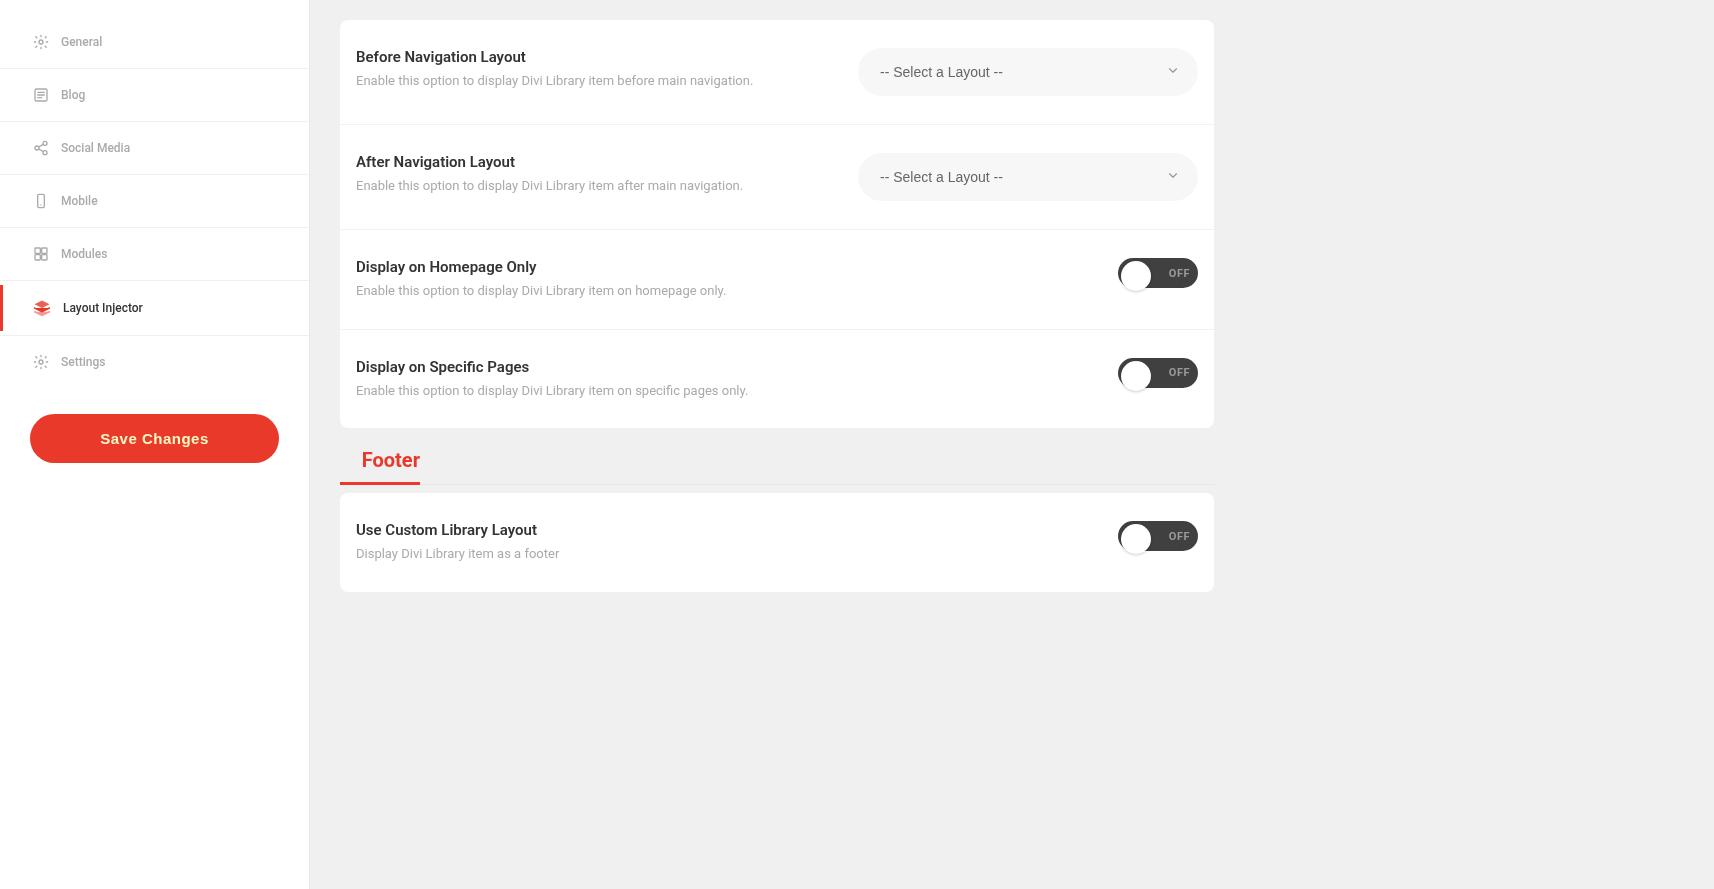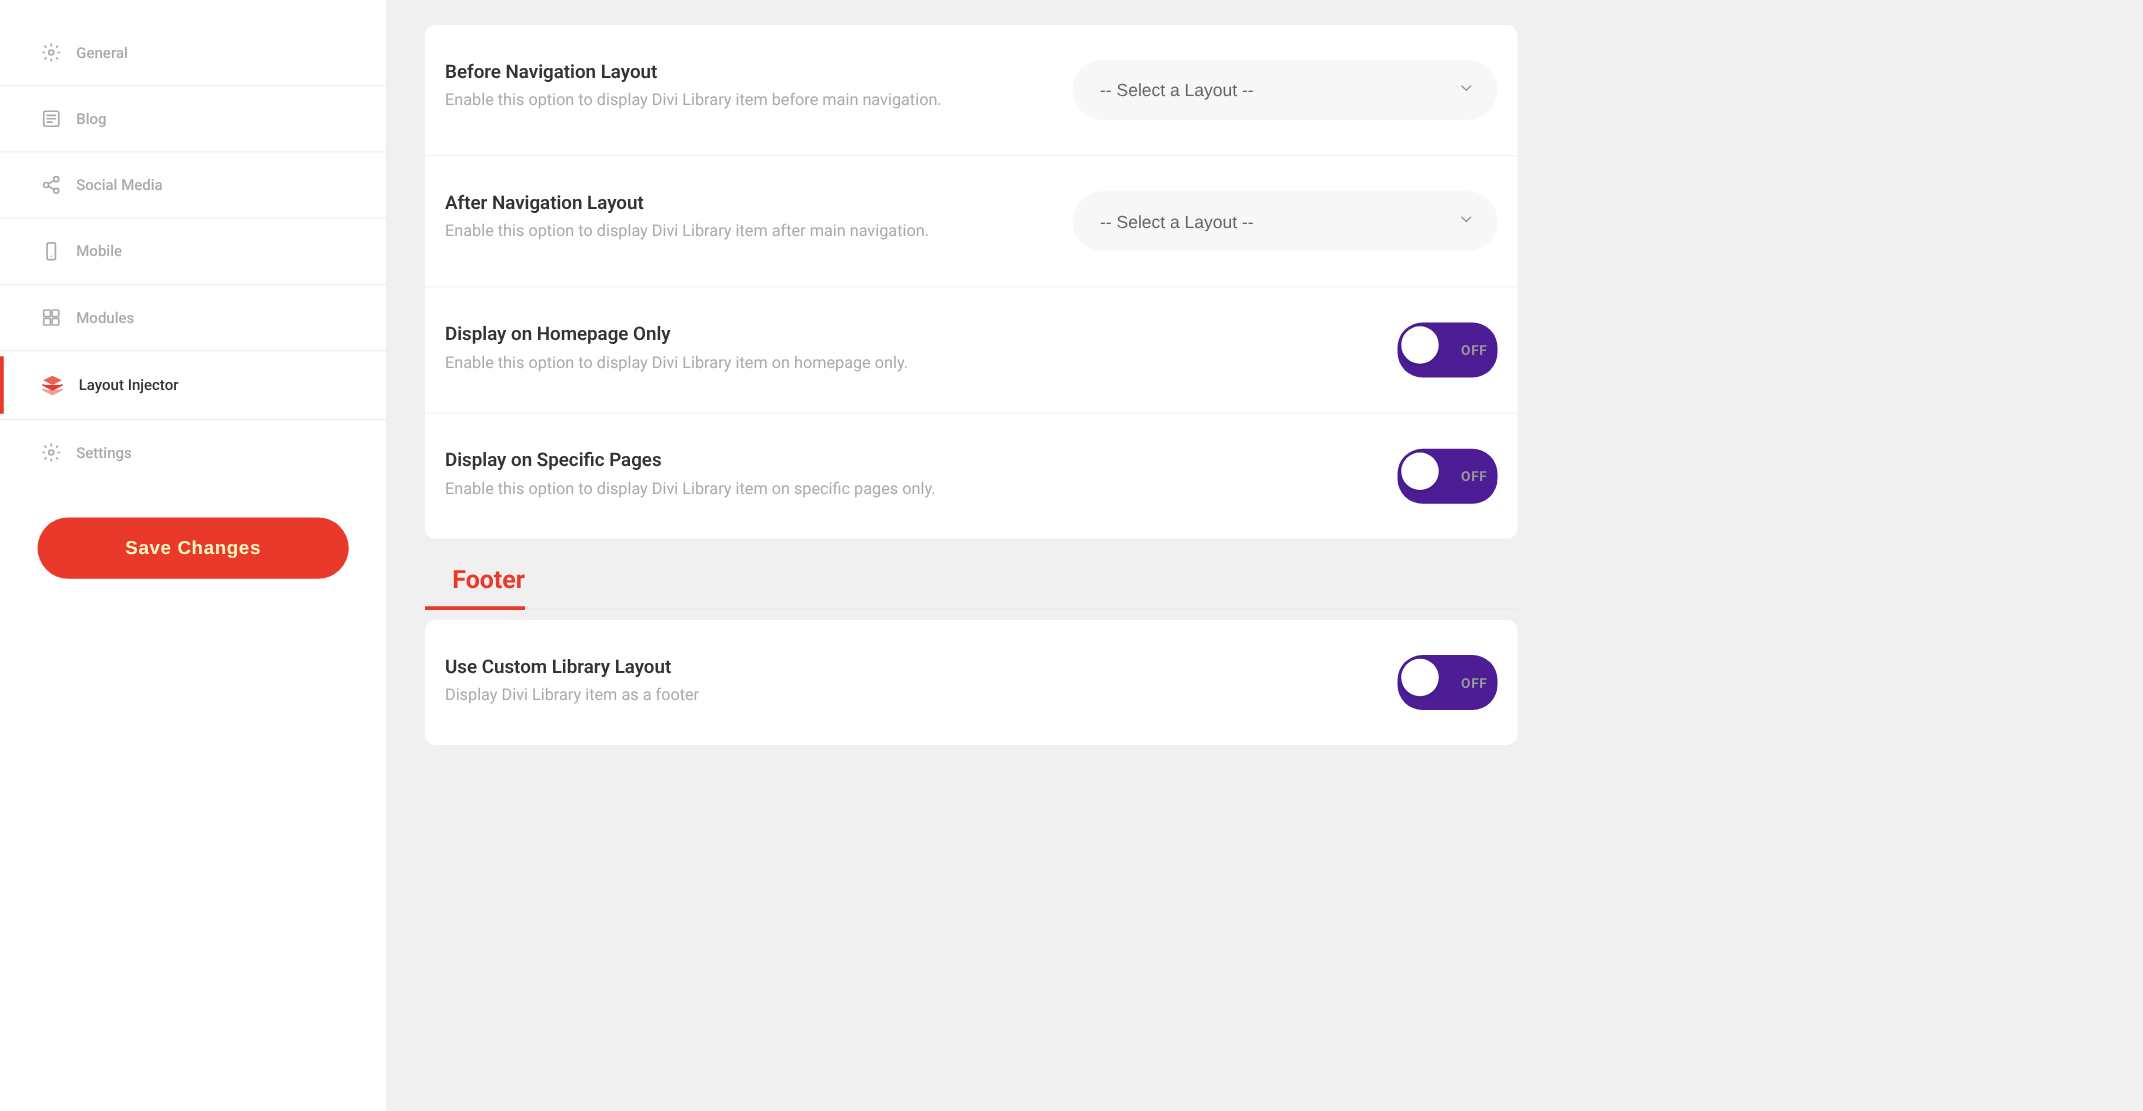--- a/index.html
+++ b/index.html
@@ -138,22 +138,22 @@
       transform: translateY(-50%);
       pointer-events: none;
       color: #999;
     }
 
     
     .toggle-wrapper {
       display: flex;
       align-items: center;
       width: 80px;
-      height: 44px;
-      background: #4c1d95;
+      height: 30px;
+      background: #404040;
       border-radius: 20px;
       cursor: pointer;
       position: relative;
     }
     .toggle-knob {
       width: 30px;
       height: 30px;
       background: #fff;
       border-radius: 50%;
       position: absolute;

